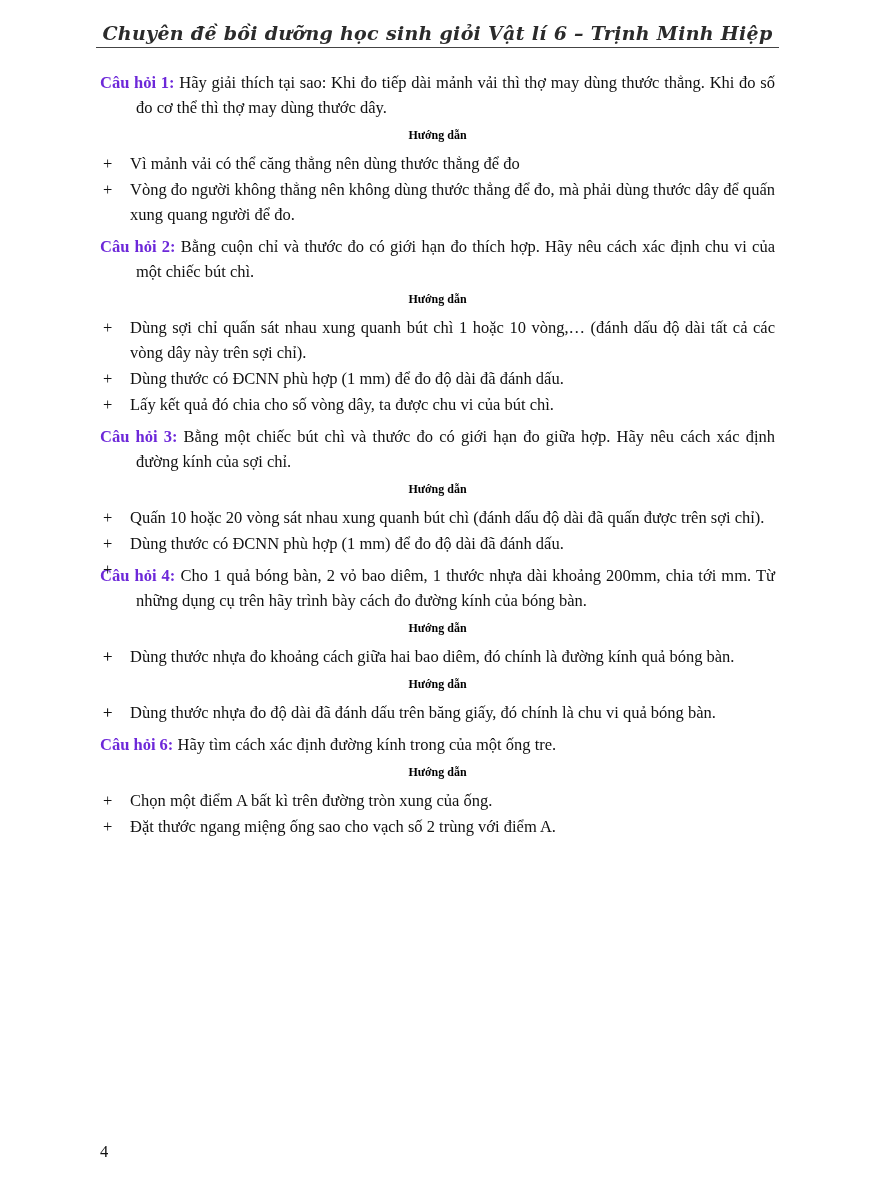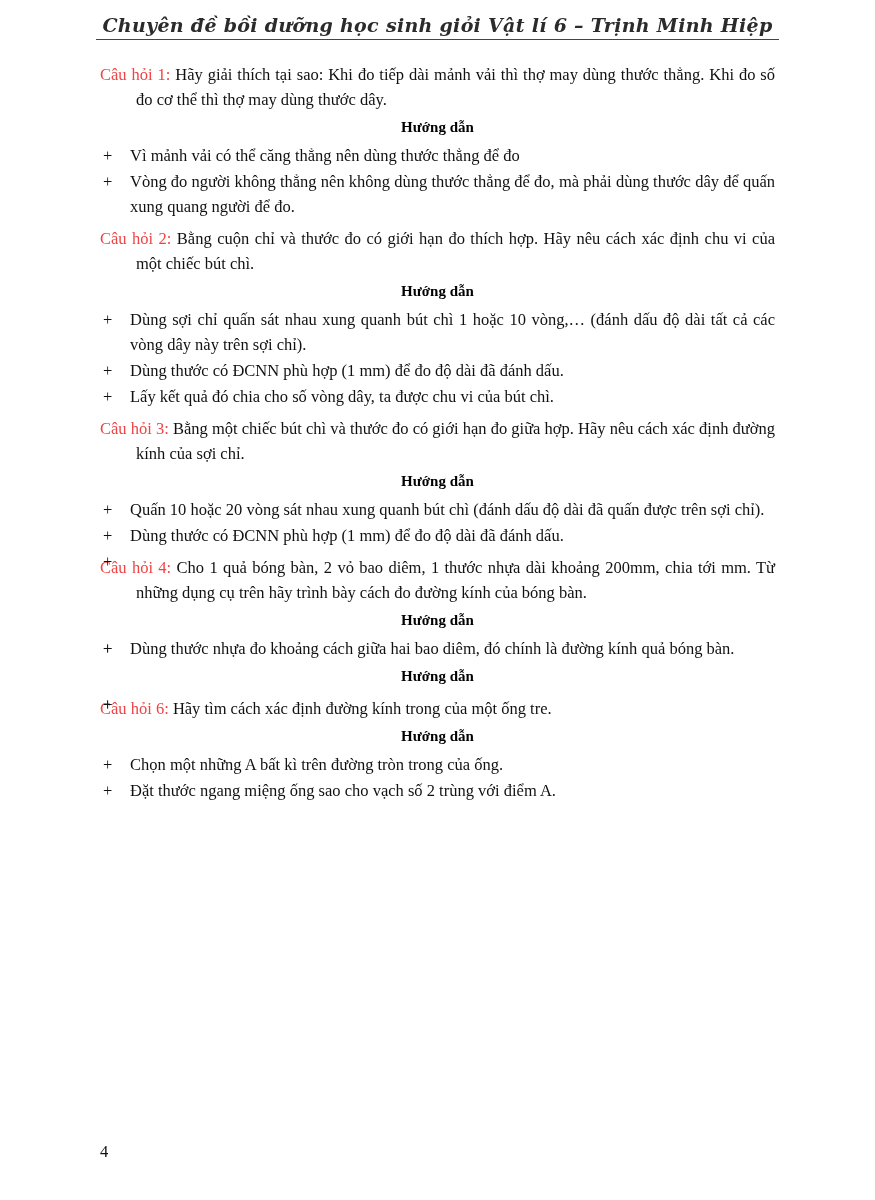--- a/index.html
+++ b/index.html
@@ -12,21 +12,21 @@
     width: 875px;
     height: 1200px;
     background: #ffffff;
     font-family: "Liberation Serif", "DejaVu Serif", serif;
     color: #111111;
     overflow: hidden;
     box-sizing: border-box;
   }
   .page-header {
     text-align: center;
-    padding-top: 14px;
+    padding-top: 22px;
   }
   .header-title {
     display: inline-block;
     font-family: "DejaVu Serif", "Liberation Serif", serif;
     font-style: italic;
     font-weight: 600;
     font-size: 19px;
     color: #2b2b2b;
     border-bottom: 1.5px solid #444444;
     padding: 0 6px 3px 6px;
@@ -38,27 +38,27 @@
     line-height: 25px;
   }
   .qa-section { margin: 0; }
   .question {
     margin: 7px 0 2px 0;
     padding-left: 36px;
     text-indent: -36px;
     text-align: justify;
   }
   .q-label {
-    font-weight: normal;
-    color: #ef4444;
+    font-weight: bold;
+    color: #6d28d9;
   }
   .guidance {
     margin: 3px 0 3px 0;
     text-align: center;
-    font-size: 15px;
+    font-size: 12px;
     font-weight: bold;
     color: #000000;
   }
   .bullet {
     position: relative;
     margin: 1px 0;
     padding-left: 30px;
     text-align: justify;
   }
   .marker {
@@ -169,34 +169,35 @@
 
   <section class="qa-section">
     <h3 class="guidance">Hướng dẫn</h3>
     <div class="bullets">
   <p class="bullet">
     <span class="marker">+</span>
   </p>
 
   <p class="bullet">
     <span class="marker">+</span>
+    <span class="b-text">Dùng thước nhựa đo độ dài đã đánh dấu trên băng giấy, đó chính là chu vi quả bóng bàn.</span>
   </p>
 </div>
   </section>
 
   <section class="qa-section">
     <p class="question">
       <strong class="q-label">Câu hỏi 6:</strong>
       <span class="q-text">Hãy tìm cách xác định đường kính trong của một ống tre.</span>
     </p>
     <h3 class="guidance">Hướng dẫn</h3>
     <div class="bullets">
   <p class="bullet">
     <span class="marker">+</span>
-    <span class="b-text">Chọn một những A bất kì trên đường tròn trong của ống.</span>
+    <span class="b-text">Chọn một điểm A bất kì trên đường tròn xung của ống.</span>
   </p>
 
   <p class="bullet">
     <span class="marker">+</span>
     <span class="b-text">Đặt thước ngang miệng ống sao cho vạch số 2 trùng với điểm A.</span>
   </p>
 </div>
   </section>
 </main>
 

